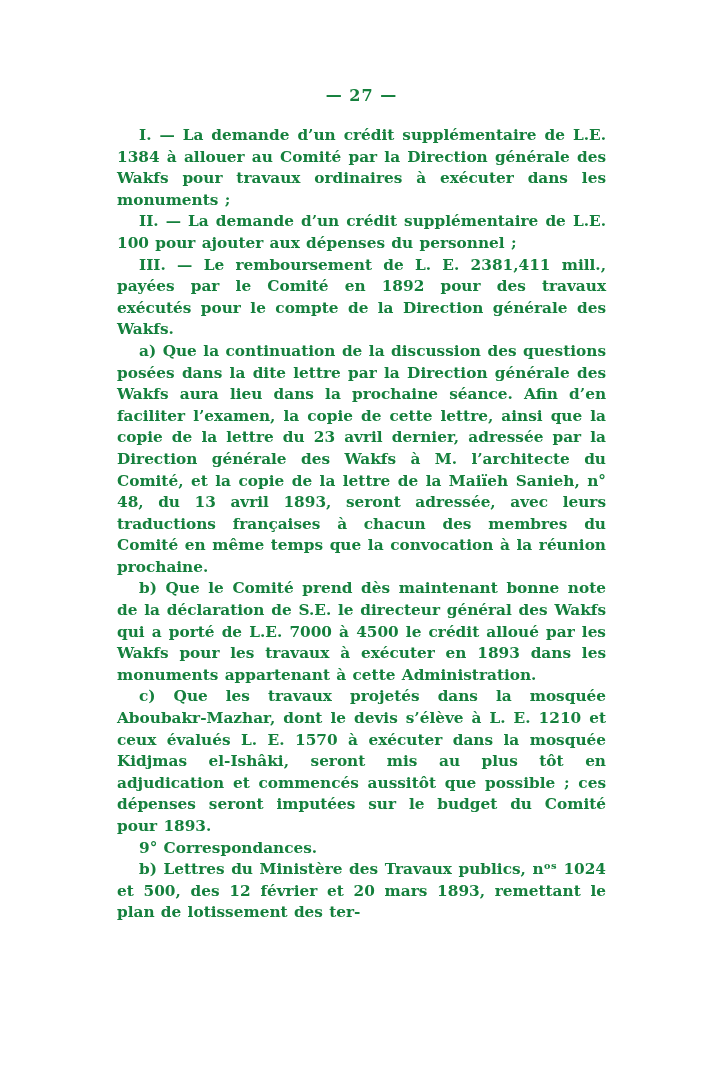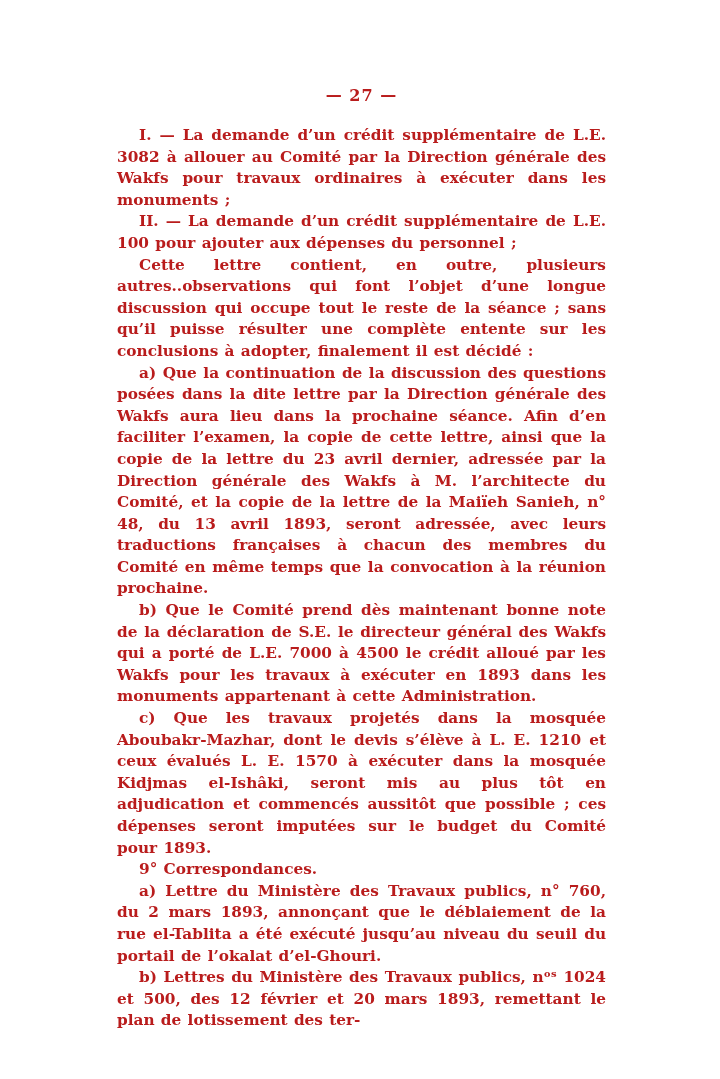--- a/index.html
+++ b/index.html
@@ -6,21 +6,21 @@
     margin: 0;
     padding: 0;
     background: #ffffff;
   }
   .page {
     position: relative;
     width: 720px;
     height: 1079px;
     background: #ffffff;
     font-family: "DejaVu Serif", "Liberation Serif", serif;
-    color: #b91c1c;
+    color: #15803d;
     overflow: hidden;
   }
   .content {
     position: absolute;
     left: 117px;
     top: 86px;
     width: 489px;
   }
   .page-number {
     text-align: center;
@@ -40,24 +40,23 @@
     word-spacing: 1px;
   }
 </style>
 </head>
 <body>
 
 <div class="page">
   <div class="content">
     <div class="page-number">— 27 —</div>
     <div class="body-text">
-      <p>I. — La demande d’un crédit supplémentaire de L.E. 3082 à allouer au Comité par la Direction générale des Wakfs pour travaux ordinaires à exécuter dans les monuments ;</p>
+      <p>I. — La demande d’un crédit supplémentaire de L.E. 1384 à allouer au Comité par la Direction générale des Wakfs pour travaux ordinaires à exécuter dans les monuments ;</p>
       <p>II. — La demande d’un crédit supplémentaire de L.E. 100 pour ajouter aux dépenses du personnel ;</p>
-      <p>Cette lettre contient, en outre, plusieurs autres..observations qui font l’objet d’une longue discussion qui occupe tout le reste de la séance ; sans qu’il puisse résulter une complète entente sur les conclusions à adopter, finalement il est décidé :</p>
+      <p>III. — Le remboursement de L. E. 2381,411 mill., payées par le Comité en 1892 pour des travaux exécutés pour le compte de la Direction générale des Wakfs.</p>
       <p>a) Que la continuation de la discussion des questions posées dans la dite lettre par la Direction générale des Wakfs aura lieu dans la prochaine séance. Afin d’en faciliter l’examen, la copie de cette lettre, ainsi que la copie de la lettre du 23 avril dernier, adressée par la Direction générale des Wakfs à M. l’architecte du Comité, et la copie de la lettre de la Maiïeh Sanieh, n° 48, du 13 avril 1893, seront adressée, avec leurs traductions françaises à chacun des membres du Comité en même temps que la convocation à la réunion prochaine.</p>
       <p>b) Que le Comité prend dès maintenant bonne note de la déclaration de S.E. le directeur général des Wakfs qui a porté de L.E. 7000 à 4500 le crédit alloué par les Wakfs pour les travaux à exécuter en 1893 dans les monuments appartenant à cette Administration.</p>
       <p>c) Que les travaux projetés dans la mosquée Aboubakr-Mazhar, dont le devis s’élève à L. E. 1210 et ceux évalués L. E. 1570 à exécuter dans la mosquée Kidjmas el-Ishâki, seront mis au plus tôt en adjudication et commencés aussitôt que possible ; ces dépenses seront imputées sur le budget du Comité pour 1893.</p>
       <p>9° Correspondances.</p>
-      <p>a) Lettre du Ministère des Travaux publics, n° 760, du 2 mars 1893, annonçant que le déblaiement de la rue el-Tablita a été exécuté jusqu’au niveau du seuil du portail de l’okalat d’el-Ghouri.</p>
       <p>b) Lettres du Ministère des Travaux publics, nᵒˢ 1024 et 500, des 12 février et 20 mars 1893, remettant le plan de lotissement des ter-</p>
     </div>
   </div>
 </div>
 
 </body></html>

